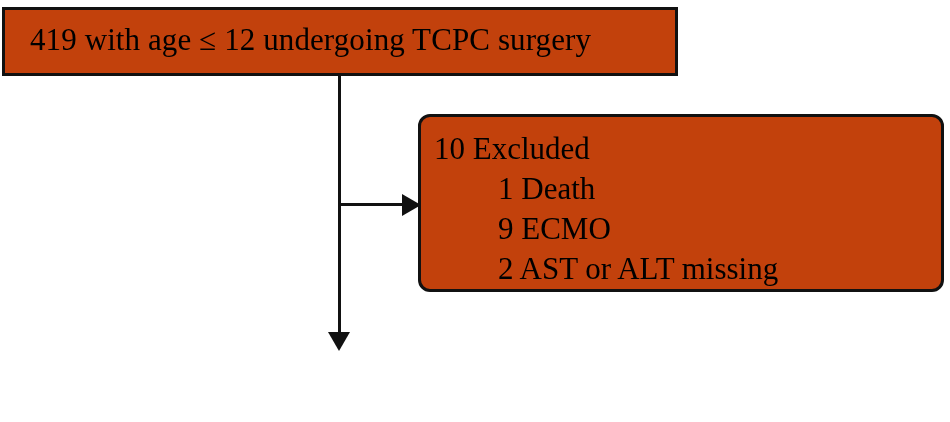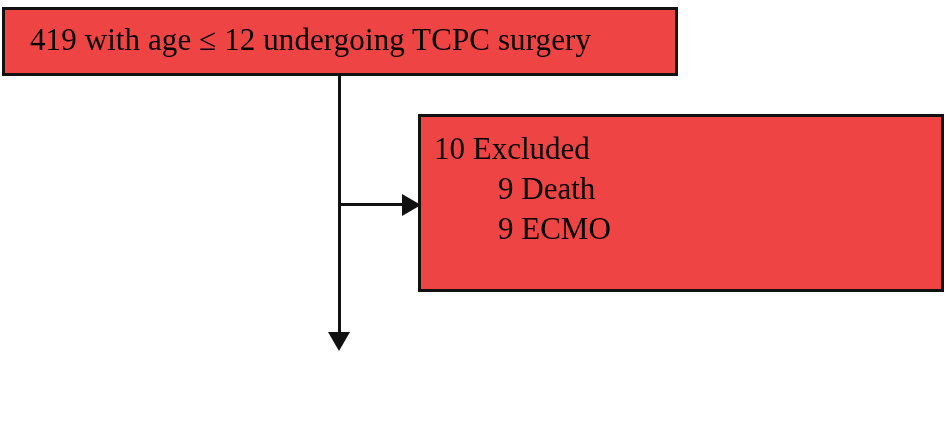--- a/index.html
+++ b/index.html
@@ -16,21 +16,21 @@
     position: relative;
     width: 950px;
     height: 422px;
     background: #ffffff;
     overflow: hidden;
   }
   .box {
     position: absolute;
     box-sizing: border-box;
     border: 3px solid #111111;
-    background: #ef4444;
+    background: #c2410c;
   }
   .box-text {
     white-space: pre;
     line-height: 1;
   }
   
   #box-enrolled {
     left: 2px;
     top: 7px;
     width: 676px;
@@ -42,20 +42,21 @@
     top: 14px;
     font-size: 31px;
     letter-spacing: 0.1px;
   }
   
   #box-excluded {
     left: 418px;
     top: 114px;
     width: 526px;
     height: 178px;
+    border-radius: 12px;
   }
   #box-excluded .excl-list {
     position: absolute;
     left: 13px;
     top: 12px;
     right: 0;
   }
   #box-excluded .excl-line {
     font-size: 31px;
     line-height: 40px;
@@ -135,21 +136,22 @@
   </div>
 
   <div class="v-line" id="trunk-line"></div>
 
   <div class="h-line" id="branch-line"></div>
   <div class="arrow-right" id="arrow-to-excluded"></div>
 
   <div class="box" id="box-excluded">
     <div class="excl-list">
       <div class="excl-line">10 Excluded</div>
-      <div class="excl-line indent">9 Death</div>
+      <div class="excl-line indent">1 Death</div>
       <div class="excl-line indent">9 ECMO</div>
+      <div class="excl-line indent">2 AST or ALT missing</div>
     </div>
   </div>
 
   <div class="arrow-down" id="arrow-to-included"></div>
 
 
 </div>
 
 </body></html>

